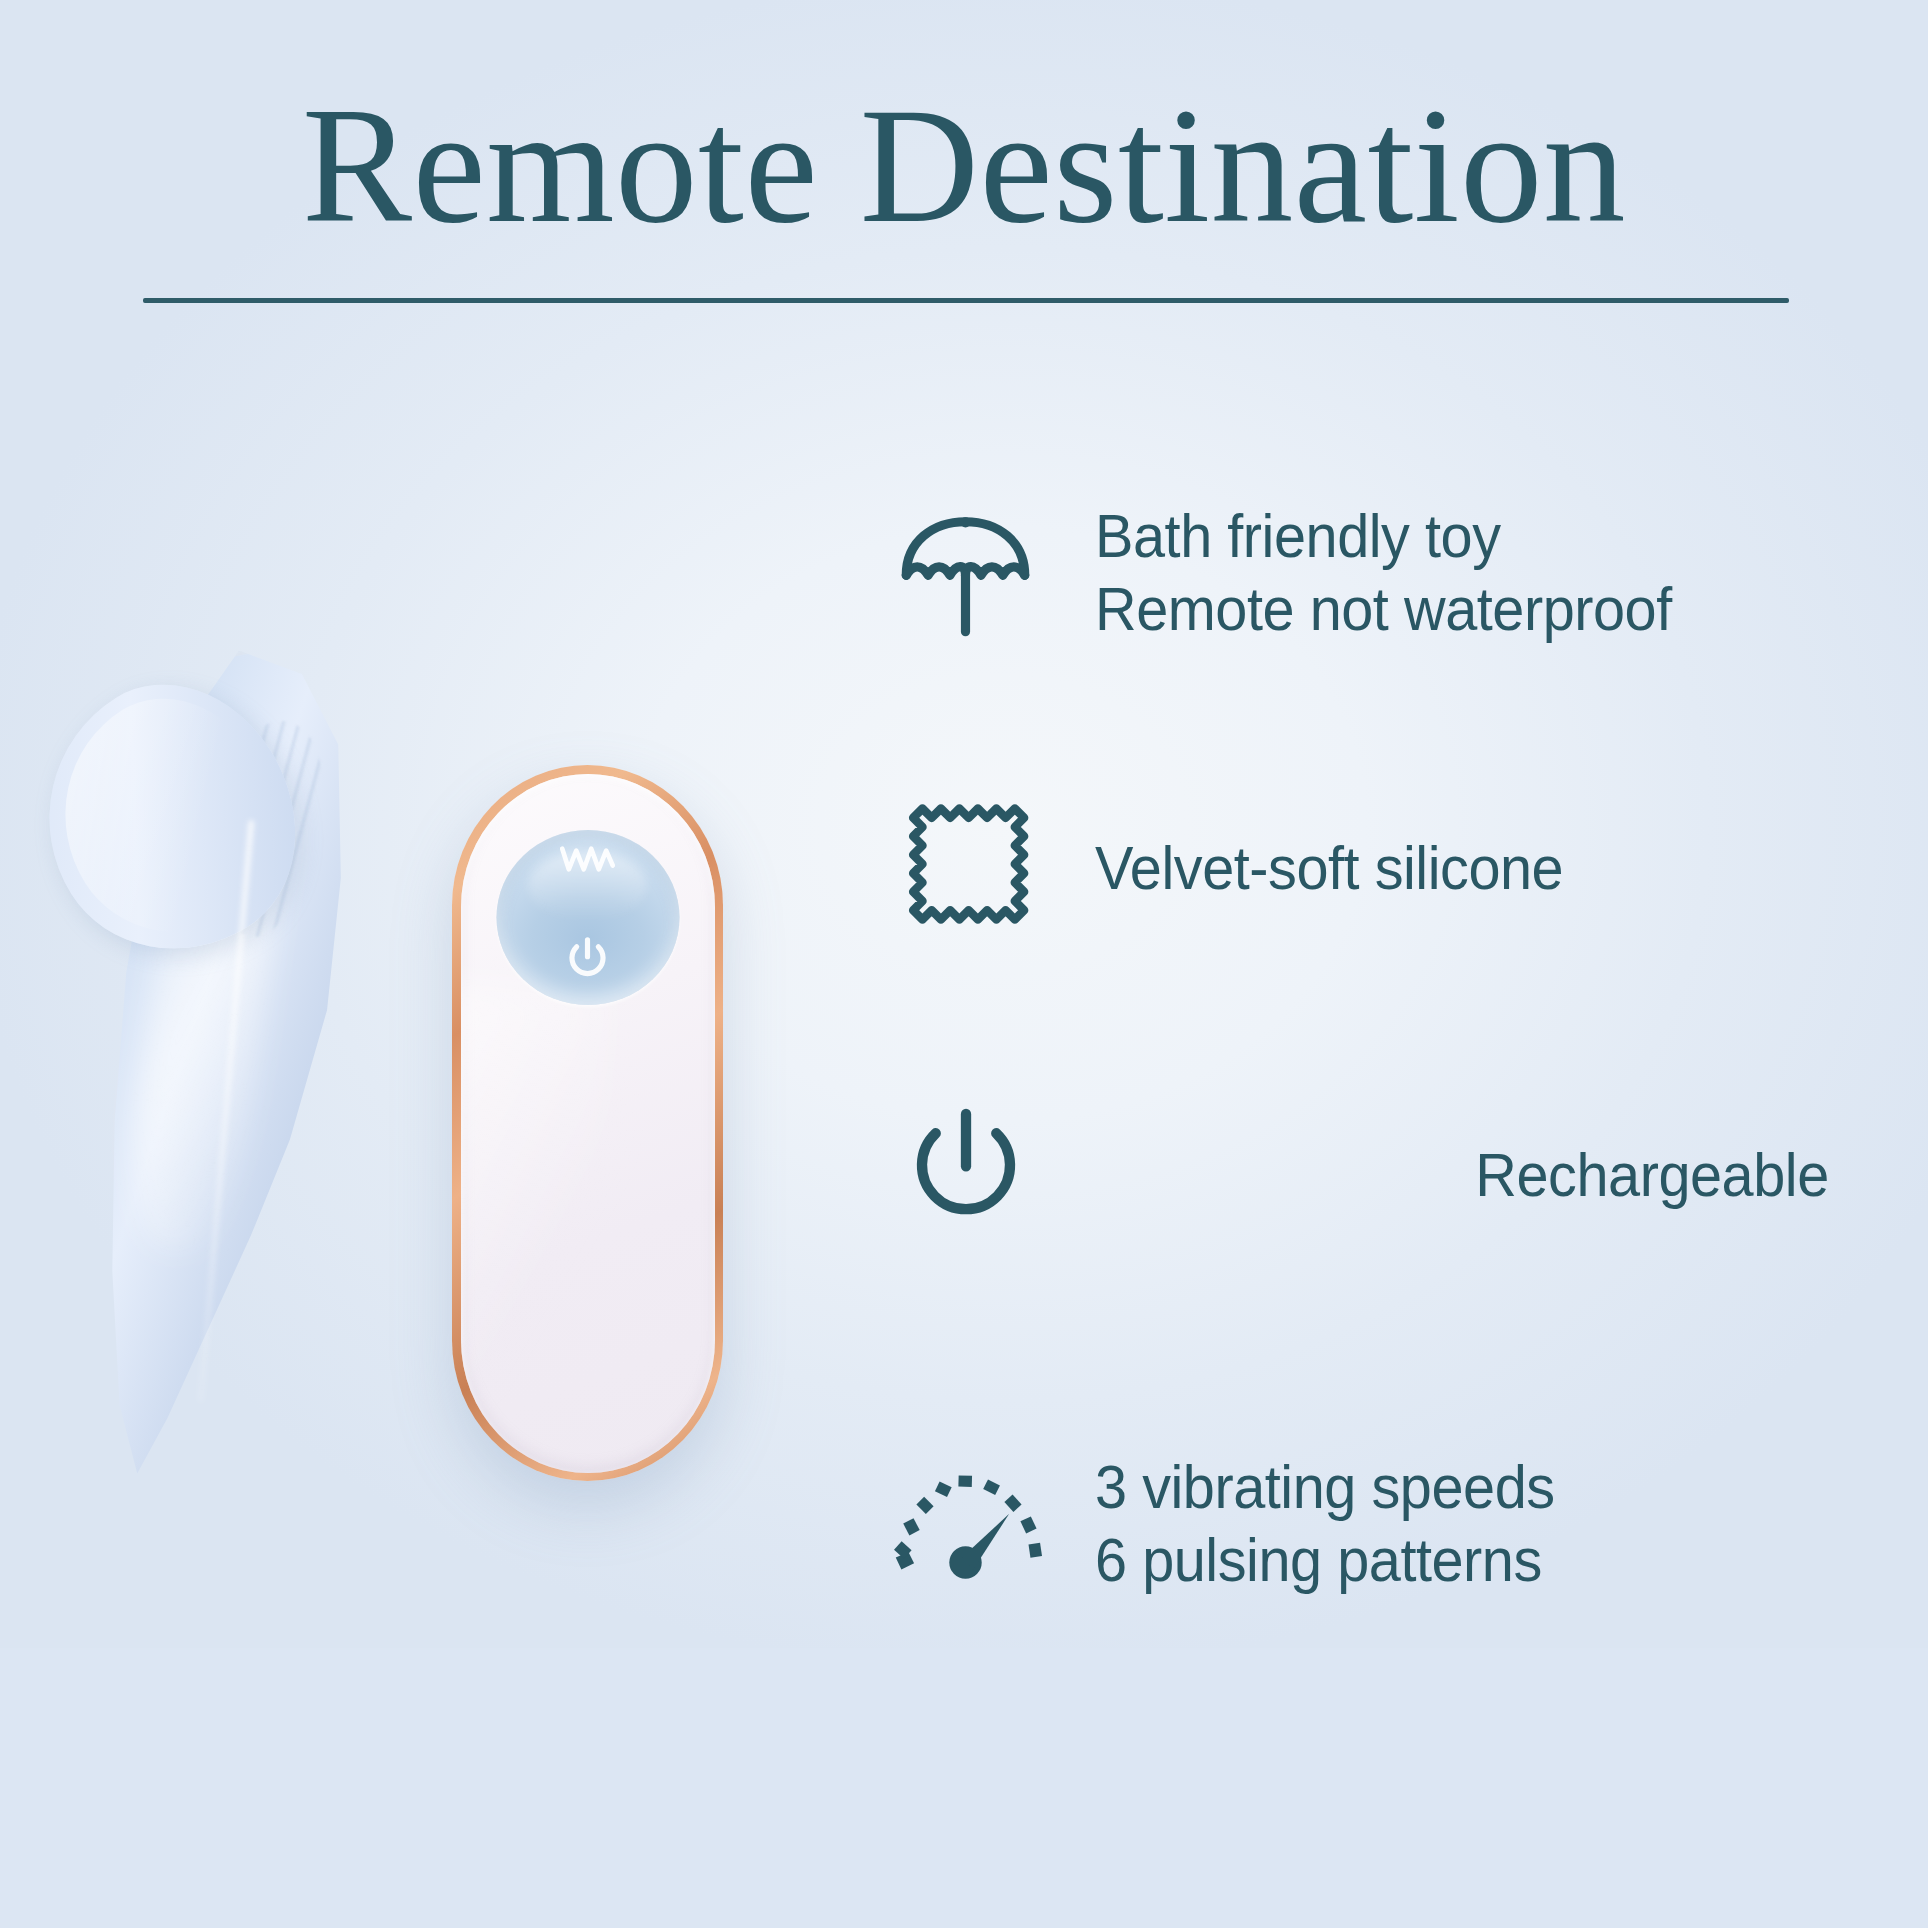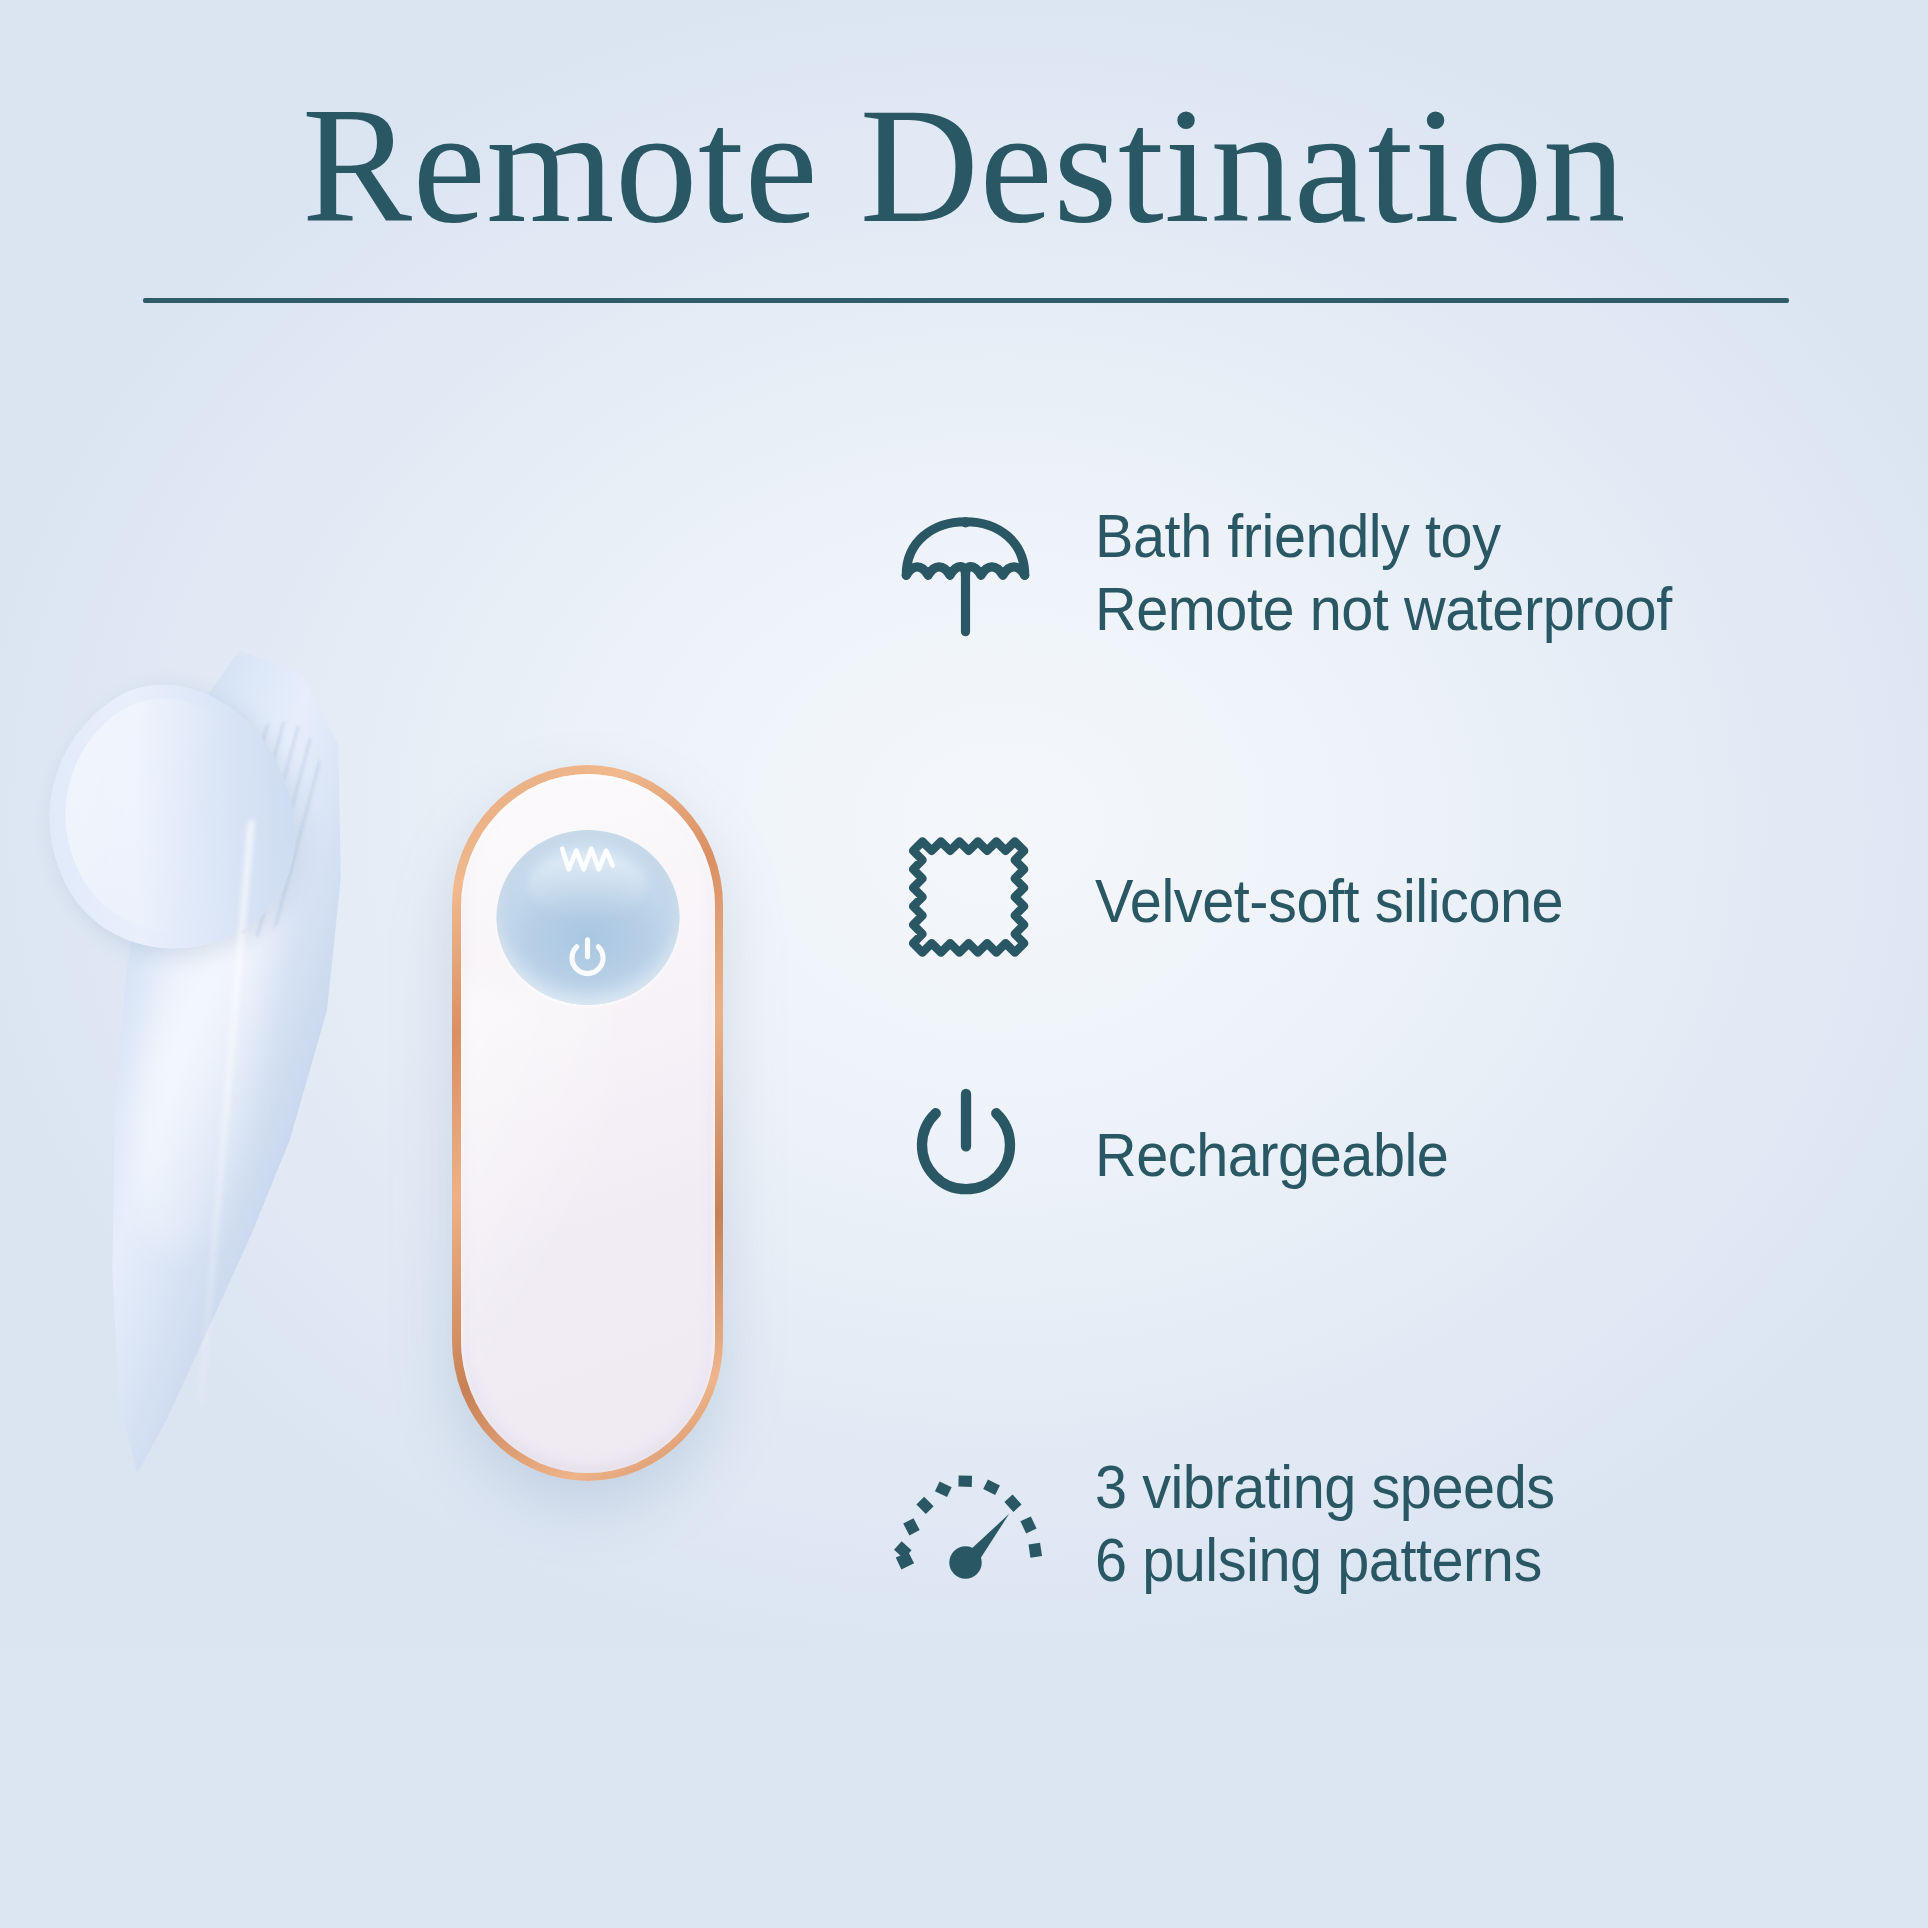--- a/index.html
+++ b/index.html
@@ -80,22 +80,22 @@
     line-height: 1.18;
     font-weight: 300;
     letter-spacing: -0.5px;
     transform: scaleX(0.93);
     transform-origin: left center;
     white-space: nowrap;
   }
   .feature-text .line { display: block; }
 
   #row-0 { top: 0px; }
-  #row-1 { top: 336px; align-items: center; }
-  #row-2 { top: 584px; }
+  #row-1 { top: 303px; align-items: center; }
+  #row-2 { top: 604px; text-align: right; }
   #row-3 { top: 951px; }
 
   
   #toy-wrap {
     position: absolute;
     left: 38px;
     top: 650px;
     width: 395px;
     height: 847px;
   }

